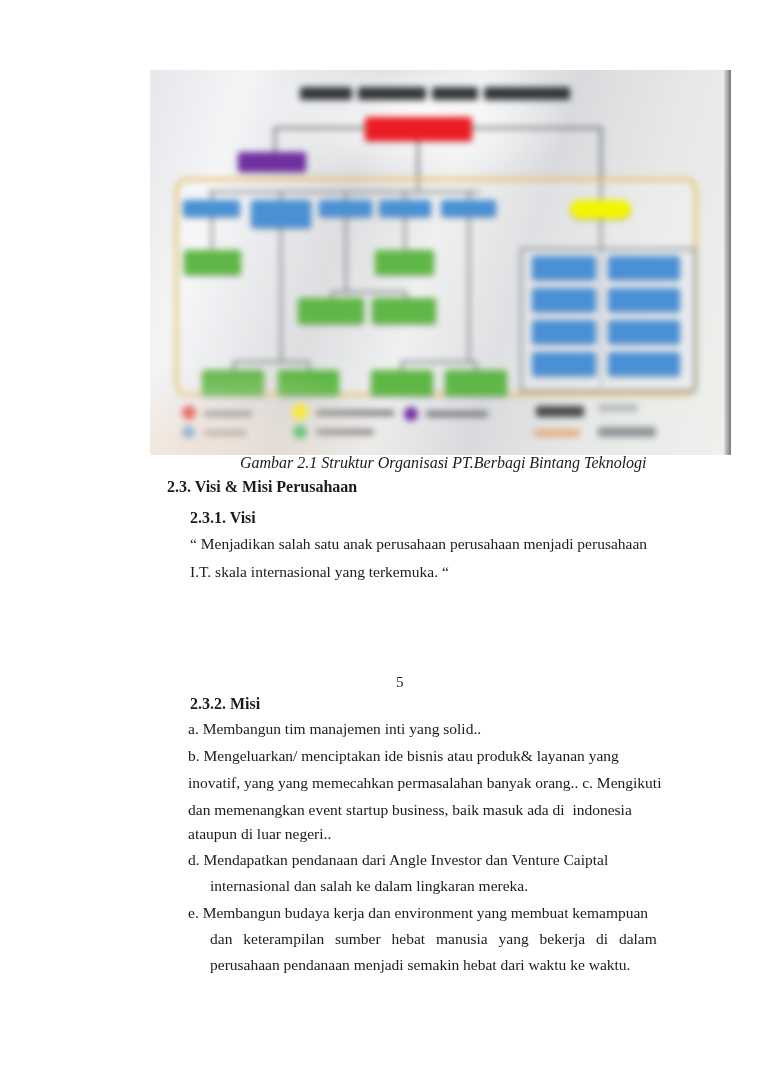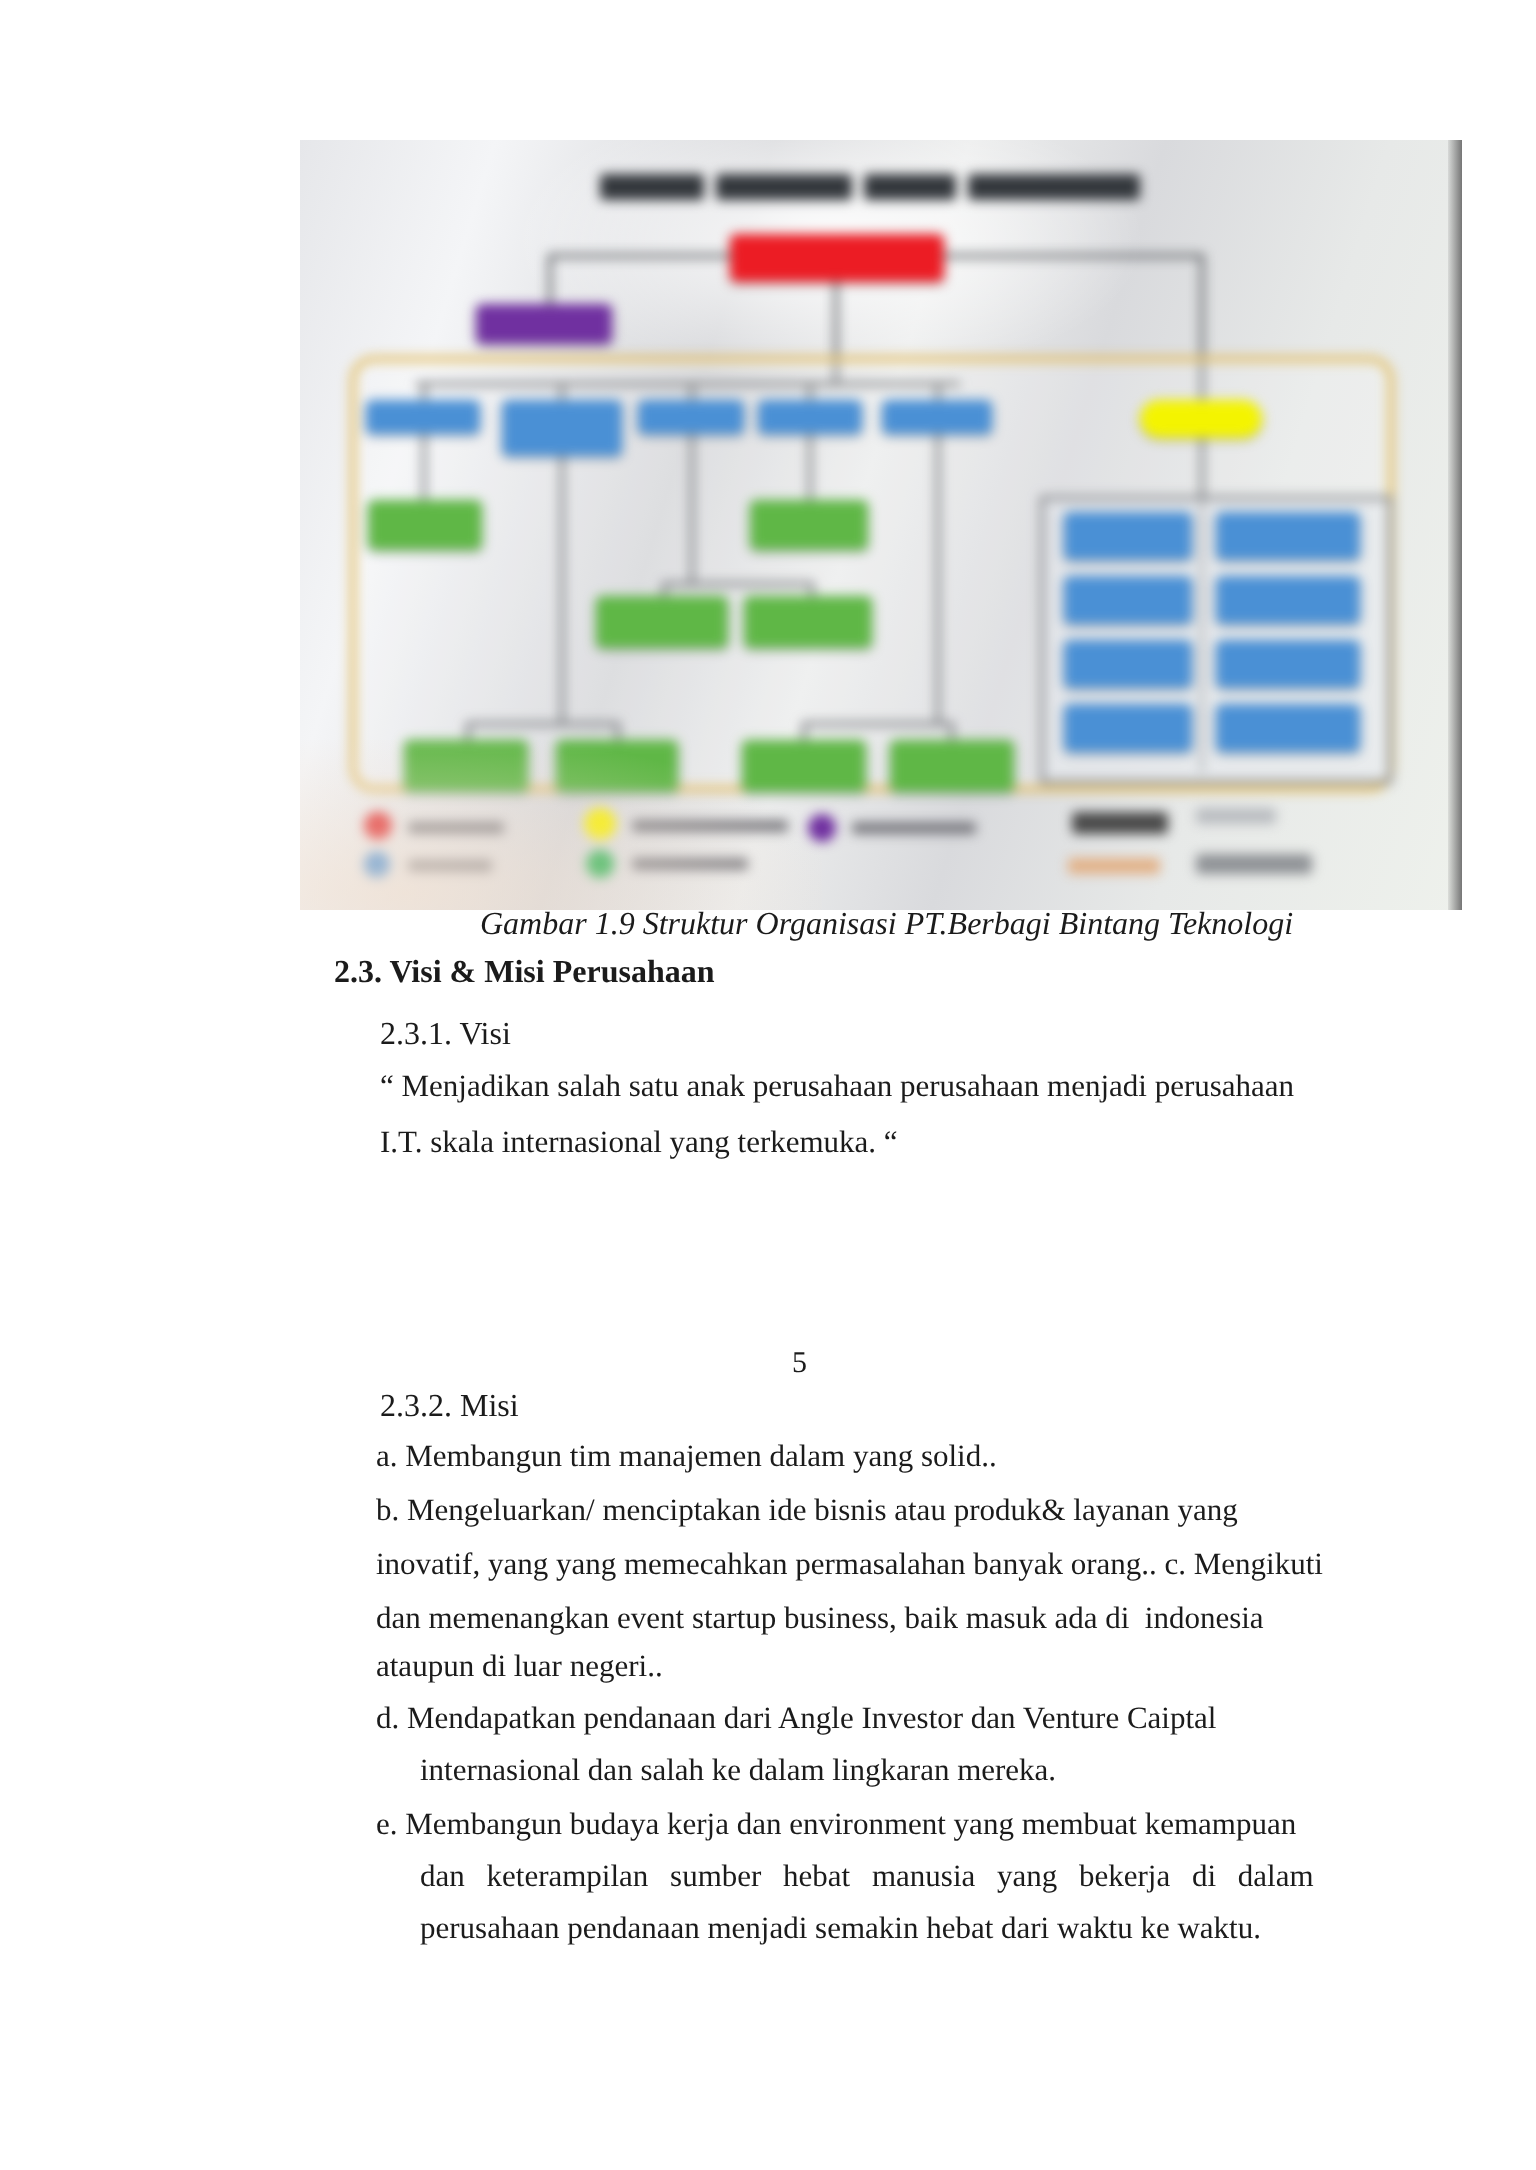--- a/index.html
+++ b/index.html
@@ -24,21 +24,21 @@
   .panel{position:absolute;border:2px solid #7d7f83;background:rgba(228,231,236,.55);}
   .lineh,.linev{position:absolute;background:#55585c;}
   .lineh{height:2px;} .linev{width:2px;}
   .tbar{position:absolute;background:#33373c;border-radius:2px;}
   .dot{position:absolute;border-radius:50%;}
   .lbar{position:absolute;border-radius:2px;}
 
   
   .caption{position:absolute;left:240px;top:454px;font-style:italic;font-size:16px;}
   .h-sec{position:absolute;left:167px;top:478px;font-weight:bold;font-size:16px;}
-  .h-sub{position:absolute;font-weight:normal;font-size:16px;}
+  .h-sub{position:absolute;font-weight:bold;font-size:16px;}
   .bodyline{position:absolute;left:188px;font-size:15.5px;white-space:pre;}
   .indent{left:210px;}
   .wide{word-spacing:7px;}
   .pagenum{position:absolute;left:396px;top:674px;font-size:15px;}
 </style>
 </head>
 <body>
 
 <div class="figure">
   <div class="blurred">
@@ -118,32 +118,32 @@
     <div class="dot" style="left: 254px; top: 337px; width: 14px; height: 14px; background-color: rgb(112, 48, 160);"></div>
     <div class="lbar" style="left:276px;top:341px;width:62px;height:6px;background:#7a7a80"></div>
     <div class="lbar" style="left:386px;top:336px;width:48px;height:11px;background:#4a4a4a"></div>
     <div class="lbar" style="left:448px;top:334px;width:40px;height:8px;background:#b9bcc0"></div>
     <div class="lbar" style="left:448px;top:357px;width:58px;height:10px;background:#8f9296"></div>
     <div class="lbar" style="left:384px;top:359px;width:46px;height:8px;background:#e2b187"></div>
   </div>
   <div class="edge-shadow"></div>
 </div>
 
-<div class="caption">Gambar 1.9 Struktur Organisasi PT.Berbagi Bintang Teknologi</div>
+<div class="caption">Gambar 2.1 Struktur Organisasi PT.Berbagi Bintang Teknologi</div>
 
 <div class="h-sec">2.3. Visi &amp; Misi Perusahaan</div>
 
 <div class="h-sub" style="left:190px;top:509px">2.3.1. Visi</div>
 <div class="bodyline" style="left:190px;top:535px">“ Menjadikan salah satu anak perusahaan perusahaan menjadi perusahaan</div>
 <div class="bodyline" style="left:190px;top:563px">I.T. skala internasional yang terkemuka. “</div>
 
 <div class="pagenum">5</div>
 
 <div class="h-sub" style="left:190px;top:695px">2.3.2. Misi</div>
-<div class="bodyline" style="top:720px">a. Membangun tim manajemen dalam yang solid..</div>
+<div class="bodyline" style="top:720px">a. Membangun tim manajemen inti yang solid..</div>
 <div class="bodyline" style="top:747px">b. Mengeluarkan/ menciptakan ide bisnis atau produk&amp; layanan yang</div>
 <div class="bodyline" style="top:774px">inovatif, yang yang memecahkan permasalahan banyak orang.. c. Mengikuti</div>
 <div class="bodyline" style="top:801px">dan memenangkan event startup business, baik masuk ada di  indonesia</div>
 <div class="bodyline" style="top:825px">ataupun di luar negeri..</div>
 <div class="bodyline" style="top:851px">d. Mendapatkan pendanaan dari Angle Investor dan Venture Caiptal</div>
 <div class="bodyline indent" style="top:877px">internasional dan salah ke dalam lingkaran mereka.</div>
 <div class="bodyline" style="top:904px">e. Membangun budaya kerja dan environment yang membuat kemampuan</div>
 <div class="bodyline indent wide" style="top:930px">dan keterampilan sumber hebat manusia yang bekerja di dalam</div>
 <div class="bodyline indent" style="top:956px">perusahaan pendanaan menjadi semakin hebat dari waktu ke waktu.</div>
 

